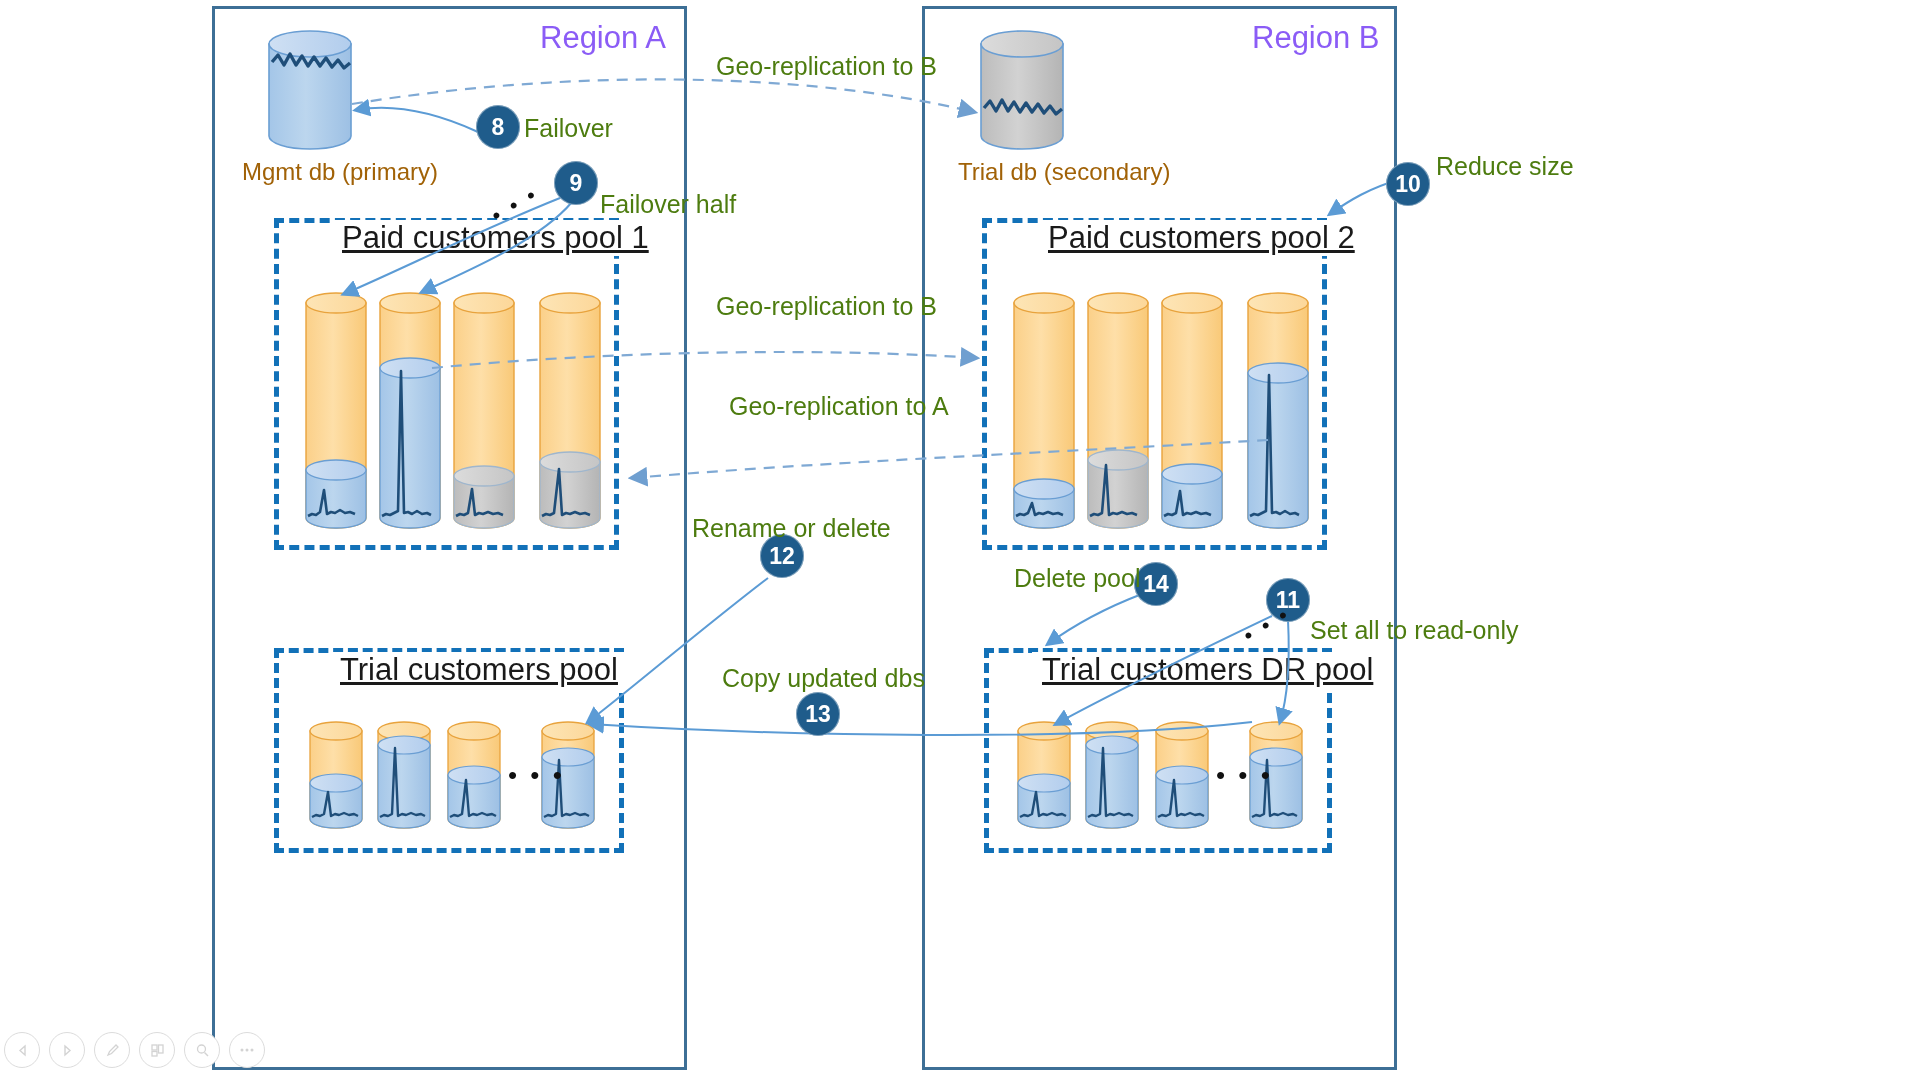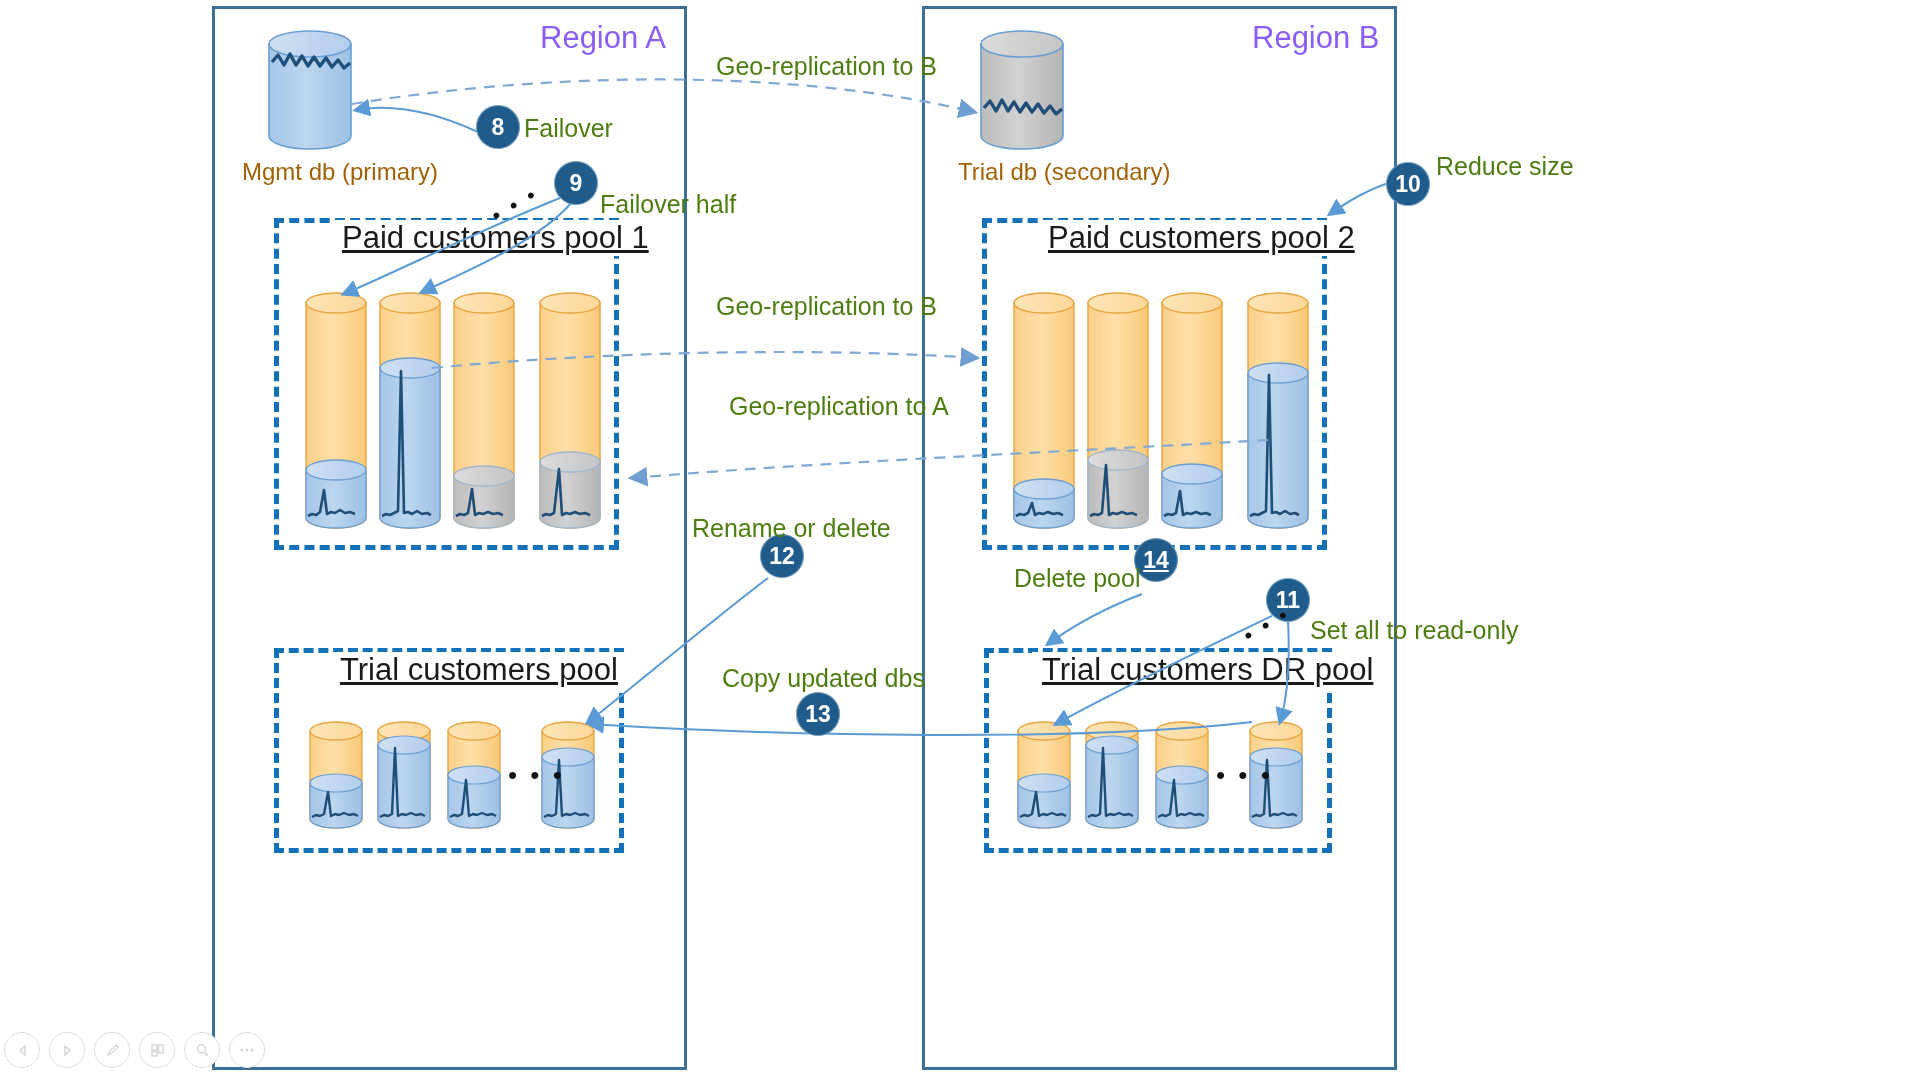--- a/index.html
+++ b/index.html
@@ -266,21 +266,21 @@
 
   <div class="badge" style="left:1266px;top:578px;">11</div>
   <div class="edge-label" style="left:1310px;top:616px;">Set all to read-only</div>
 
   <div class="badge" style="left:760px;top:534px;">12</div>
   <div class="edge-label" style="left:692px;top:506px;margin-top:8px;">Rename or delete</div>
 
   <div class="badge" style="left:796px;top:692px;">13</div>
   <div class="edge-label" style="left:722px;top:664px;">Copy updated dbs</div>
 
-  <div class="badge" style="left:1134px;top:538px;text-decoration:underline;">14</div>
+  <div class="badge" style="left:1134px;top:562px;">14</div>
   <div class="edge-label" style="left:1014px;top:564px;">Delete pool</div>
 
   <div class="dots" style="left:490px;top:192px;transform:rotate(-30deg);font-size:22px;">• • •</div>
   <div class="dots" style="left:1242px;top:612px;transform:rotate(-30deg);font-size:22px;">• • •</div>
   <div class="dots" style="left:508px;top:760px;font-size:26px;">• • •</div>
   <div class="dots" style="left:1216px;top:760px;font-size:26px;">• • •</div>
 
   <div class="toolbar">
     <div class="tb-btn">
       <svg width="13" height="13" viewBox="0 0 13 13">

